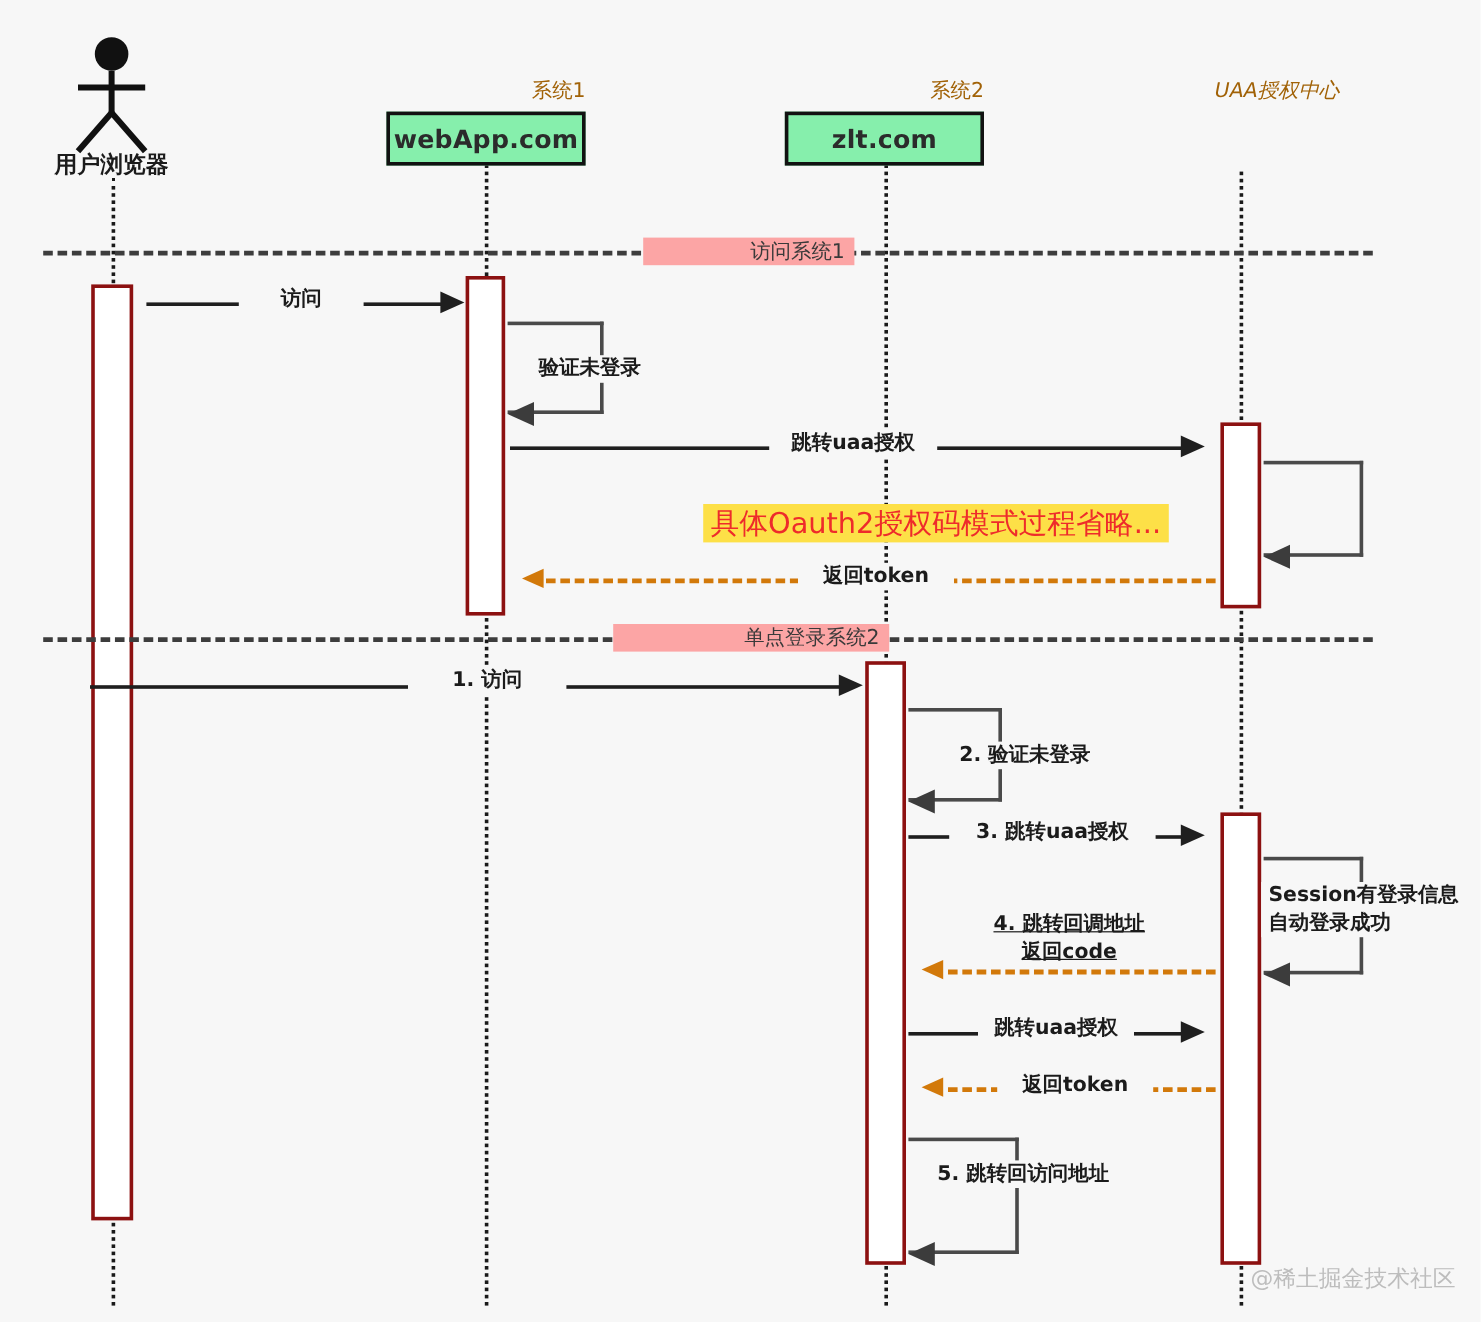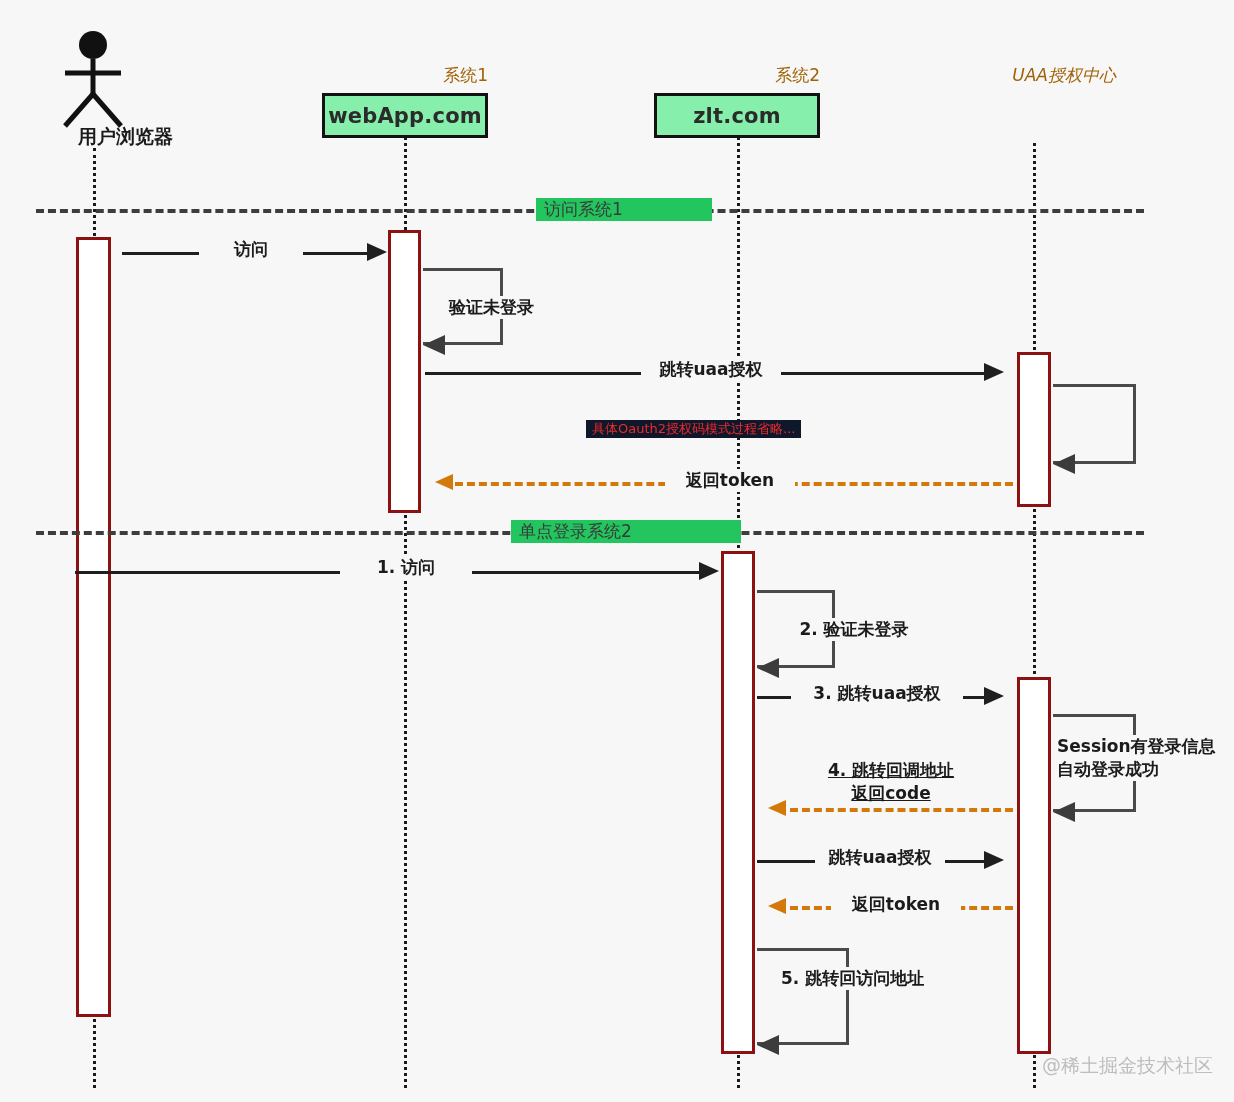--- a/index.html
+++ b/index.html
@@ -39,45 +39,45 @@
   .pbox.peach  { background: #fbe0c8; }
   .ptitle {
     position: absolute;
     text-align: right;
     font-size: 17px;
     color: #a16207;
     white-space: nowrap;
   }
   .actor-label {
     position: absolute;
-    text-align: right;
+    text-align: center;
     font-size: 19px;
     font-weight: bold;
     color: #1b1b1b;
     white-space: nowrap;
   }
   .activation {
     position: absolute;
     box-sizing: border-box;
     background: #ffffff;
     border: 3px solid #8c1111;
   }
   .divider {
     position: absolute;
     height: 0;
     border-top: 4px dashed #3d3d3d;
   }
   .divider-label {
     position: absolute;
-    background: #22c55e;
+    background: #fca5a5;
     padding: 0 8px;
     font-size: 17px;
     color: #3a3a3a;
     white-space: nowrap;
-    text-align: left;
+    text-align: right;
   }
   .msg-line {
     position: absolute;
     height: 0;
   }
   .msg-line.solid  { border-top: 3px solid #1f1f1f; }
   .msg-line.dashed { border-top: 4px dashed #d2790a; }
   .arrowhead {
     position: absolute;
     width: 0; height: 0;
@@ -110,24 +110,24 @@
   }
   .self-msg {
     position: absolute;
     box-sizing: border-box;
     border-top: 3px solid #4a4a4a;
     border-right: 3px solid #4a4a4a;
     border-bottom: 3px solid #4a4a4a;
   }
   .note-red {
     position: absolute;
-    font-size: 13px;
+    font-size: 24px;
     color: #ee2b2b;
     white-space: nowrap;
-    background: #0f172a;
+    background: #fde047;
     padding: 0 6px;
   }
   .watermark {
     position: absolute;
     font-size: 19px;
     color: #bdbdbd;
     white-space: nowrap;
   }
   svg.actor {
     position: absolute;

